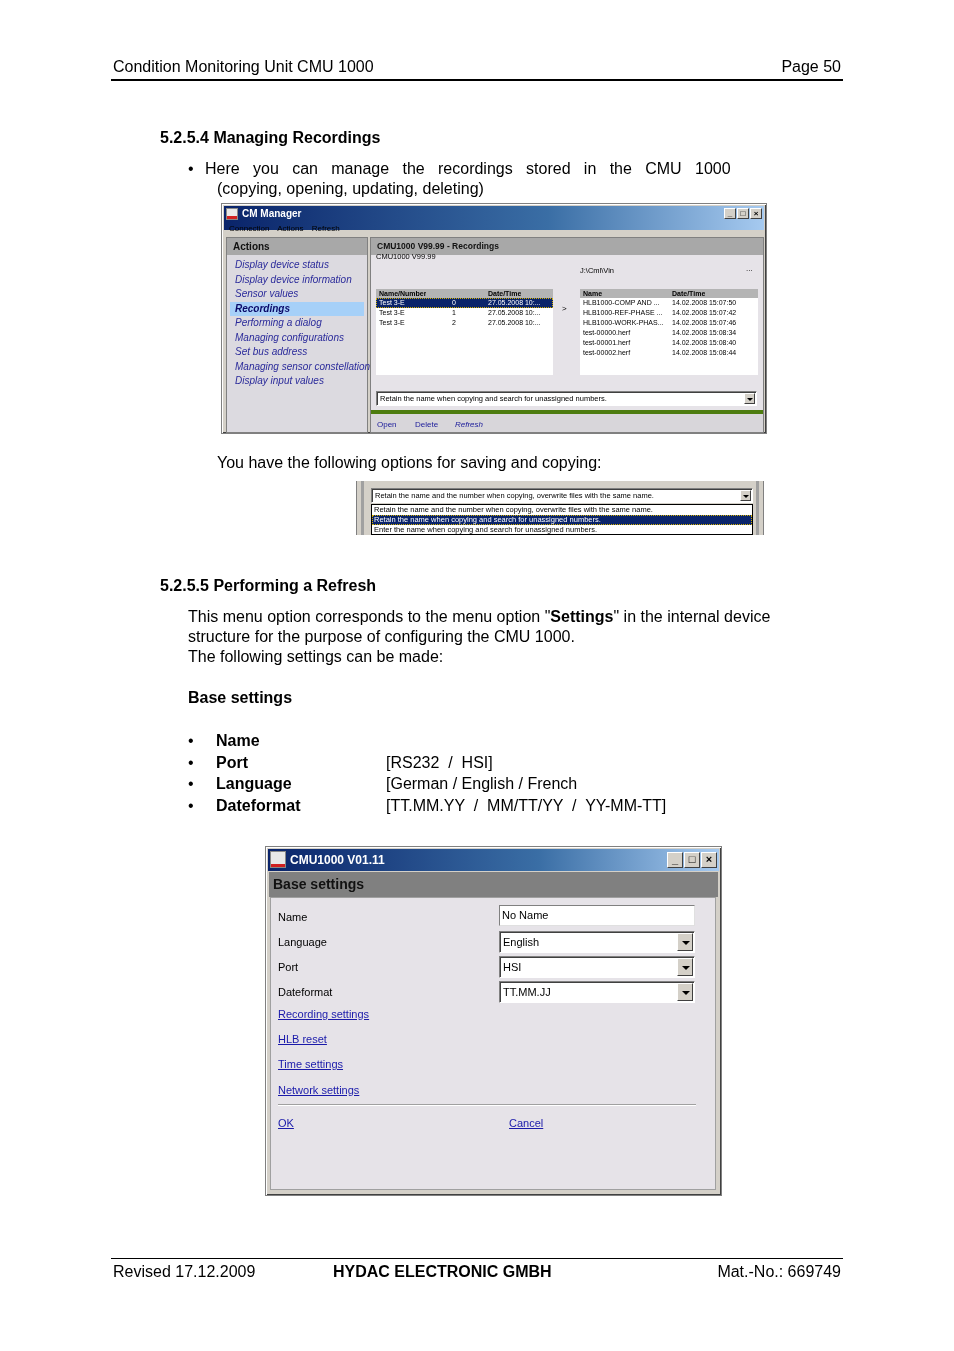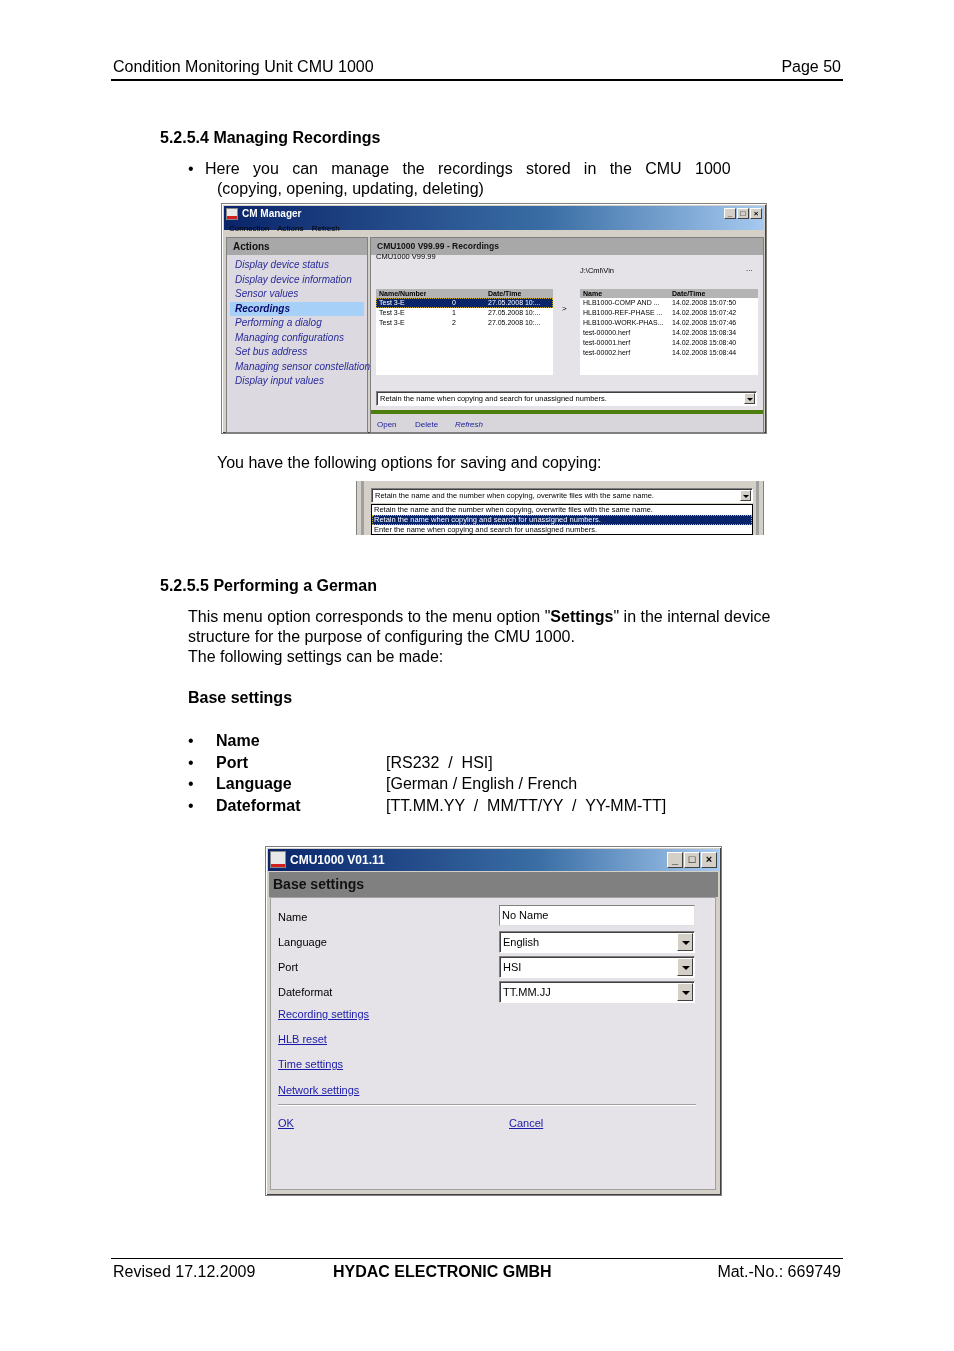--- a/index.html
+++ b/index.html
@@ -212,21 +212,21 @@
     <span class="combo-text" style="line-height:13px;">Retain the name and the number when copying, overwrite files with the same name.</span>
     <span class="combo-btn"></span>
   </div>
   <div class="dd-list">
     <div class="dd-opt">Retain the name and the number when copying, overwrite files with the same name.</div>
     <div class="dd-opt sel">Retain the name when copying and search for unassigned numbers.</div>
     <div class="dd-opt">Enter the name when copying and search for unassigned numbers.</div>
   </div>
 </div>
 
-<div class="abs h4" style="left:160px; top:577px;">5.2.5.5  Performing a German</div>
+<div class="abs h4" style="left:160px; top:577px;">5.2.5.5  Performing a Refresh</div>
 <div class="abs body-text" style="left:188px; top:607px; width:655px;">
   <div>
     <span>This menu option corresponds to the menu option "</span><b>Settings</b><span>" in the internal device</span>
   </div>
   <div>structure for the purpose of configuring the CMU 1000.</div>
   <div>The following settings can be made:</div>
 </div>
 <div class="abs h4" style="left:188px; top:689px;">Base settings</div>
 
 <div class="abs bullet" style="left:188px; top:731px; width:600px; height:20px;">

